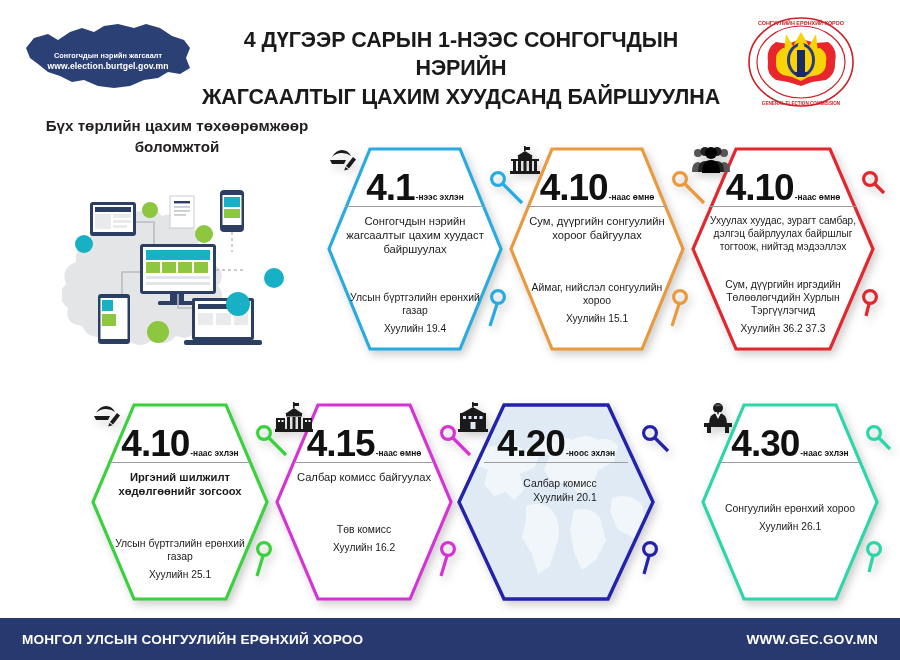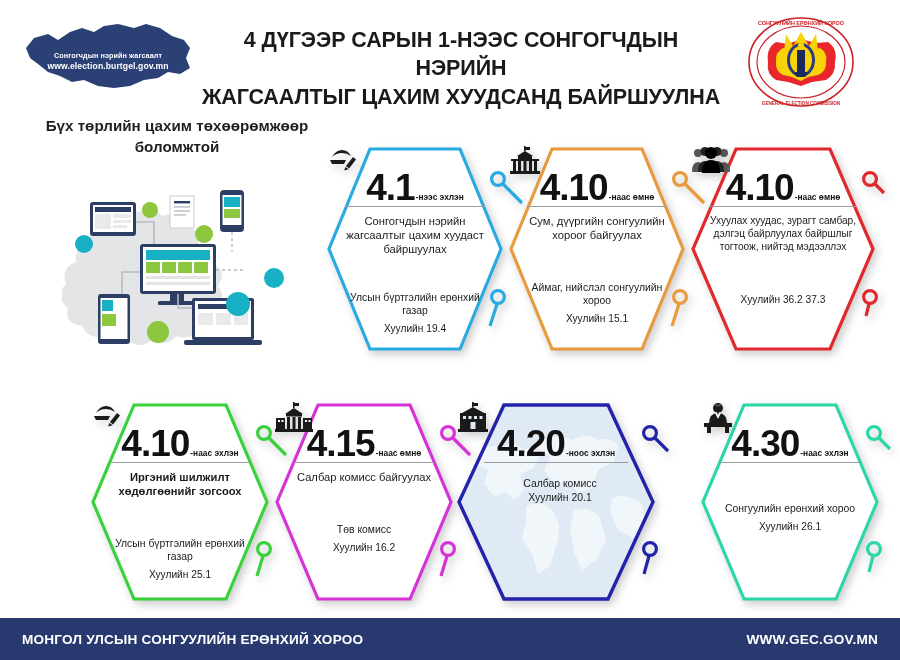--- a/index.html
+++ b/index.html
@@ -85,21 +85,21 @@
     margin-top: 4px; font-size: 10.4px; color: #1a1a1a;
     text-align: center; line-height: 1.26; width: 92%;
   }
   .lawtext {
     margin-top: 6px; font-size: 10.2px; color: #1a1a1a; text-align: center;
   }
   
   .inline-row {
     margin-top: 14px; display: flex; align-items: center; gap: 8px;
   }
-  .inline-text { text-align: center; font-size: 10.4px; color: #1a1a1a; line-height: 1.4; }
+  .inline-text { text-align: right; font-size: 10.4px; color: #1a1a1a; line-height: 1.4; }
 
   
   .node { position: absolute; }
 
   
   #footer {
     position: absolute; left: 0; bottom: 0; width: 900px; height: 42px;
     background: #27396e;
     display: flex; align-items: center; justify-content: space-between;
     padding: 0 22px;
@@ -319,20 +319,21 @@
         <circle cx="34" cy="7" r="4" fill="#555"></circle>
           <path d="M28 26 q0 -10 6 -10 q6 0 6 10 z" fill="#555"></path>
         <circle cx="15" cy="5.5" r="4.6" fill="#222"></circle>
           <path d="M8 26 q0 -11 7 -11 q7 0 7 11 z" fill="#222"></path>
         <circle cx="27" cy="5.5" r="4.6" fill="#222"></circle>
           <path d="M20 26 q0 -11 7 -11 q7 0 7 11 z" fill="#222"></path>
         <circle cx="21" cy="7" r="6" fill="#000"></circle>
           <path d="M12 27 q0 -13 9 -13 q9 0 9 13 z" fill="#000"></path>
       </svg>
     </div>
+    <div class="orgtext">Сум, дүүргийн иргэдийн Төлөөлөгчдийн Хурлын Тэргүүлэгчид</div>
     <div class="lawtext">Хуулийн 36.2 37.3</div>
   </div>
   <div class="node" style="left:170px; top:24px;">
     <svg width="40" height="36" viewBox="0 0 40 36">
         <circle cx="10" cy="9" r="6.4" fill="none" stroke="#E1282E" stroke-width="3.2"></circle>
         <line x1="14" y1="13" x2="24" y2="23" stroke="#E1282E" stroke-width="3.2"></line>
       </svg>
   </div>
   <div class="node" style="left:170px; top:142px;">
     <svg width="40" height="40" viewBox="0 0 40 40">

